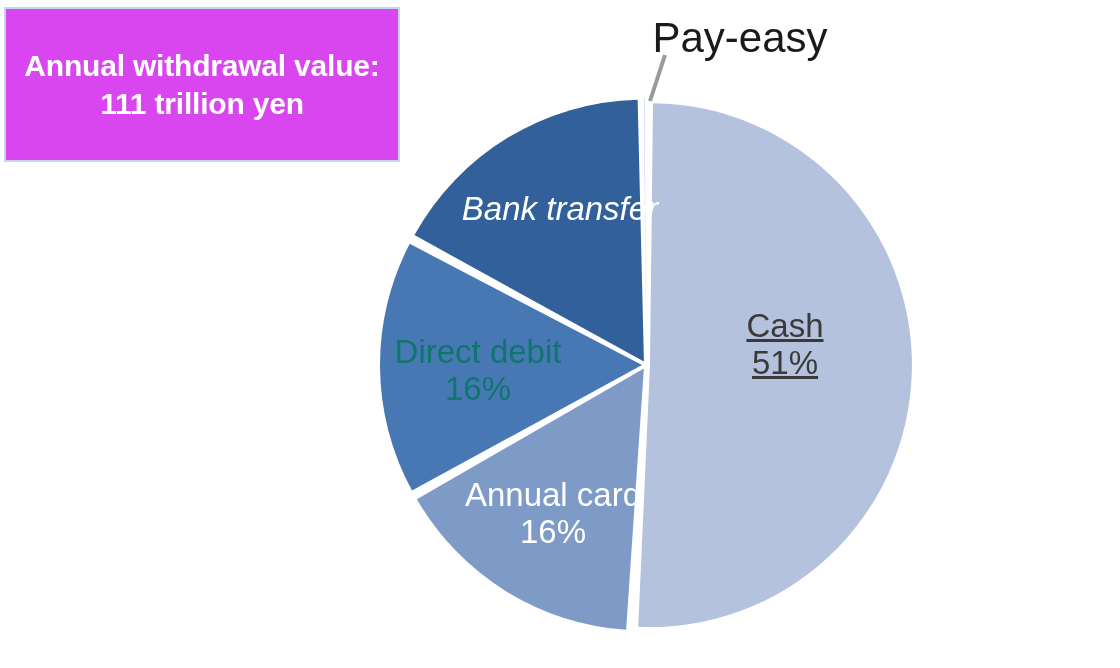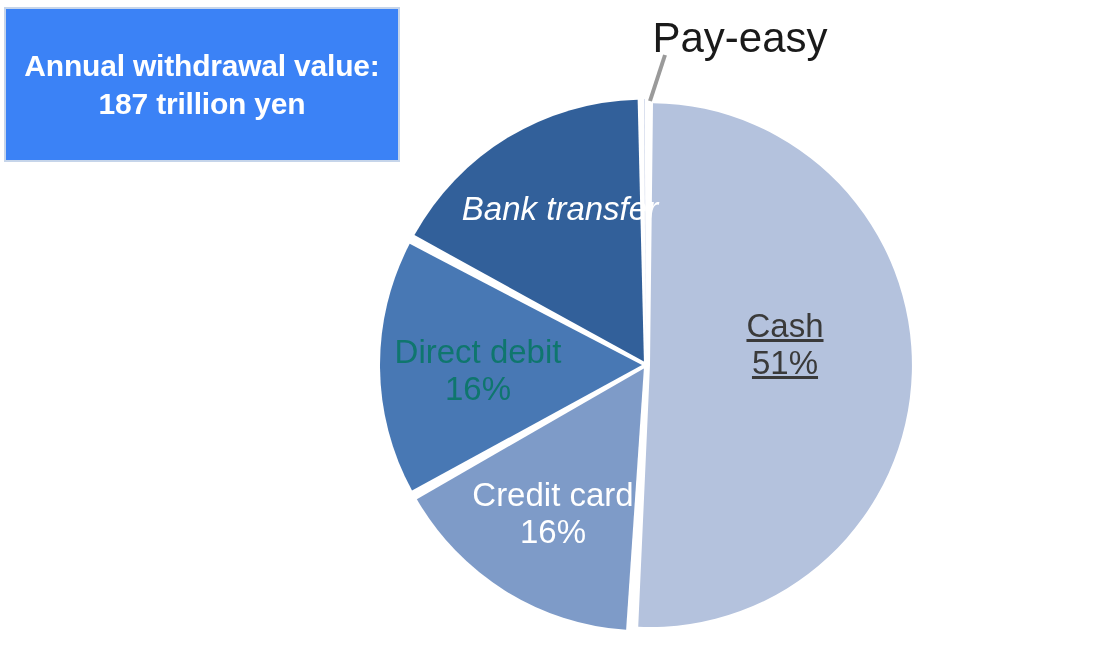--- a/index.html
+++ b/index.html
@@ -105,23 +105,23 @@
     width: 180px;
     color: #1a1a1a;
     font-size: 42px;
   }
 </style>
 </head>
 <body style="background: rgb(255, 255, 255);">
 
 <div id="canvas">
 
-  <div class="callout-box" style="background: #3b82f6; border-color: rgb(198, 213, 234); color: rgb(255, 255, 255);">
+  <div class="callout-box" style="background: #d946ef; border-color: rgb(198, 213, 234); color: rgb(255, 255, 255);">
     <div class="callout-line">Annual withdrawal value:</div>
-    <div class="callout-line">187 trillion yen</div>
+    <div class="callout-line">111 trillion yen</div>
   </div>
 
   <svg class="pie-svg" viewBox="0 0 1120 668">
 
     <path id="slice-cash" d="M 650.00 365.11 L 653.00 103.13 A 262 262 0 1 1 638.22 626.85 Z" fill="#b4c2dd"></path>
 
     <path id="slice-credit" d="M 643.88 368.39 L 626.11 629.79 A 262 262 0 0 1 416.84 499.15 Z" fill="#7e9bc8"></path>
 
     <path id="slice-direct" d="M 642.00 365.04 L 412.02 490.56 A 262 262 0 0 1 409.70 243.87 Z" fill="#4878b4"></path>
 
@@ -144,17 +144,17 @@
   <div class="pie-label label-bank" style="color: rgb(255, 255, 255);">
     <span class="lbl-name">Bank transfer</span>
   </div>
 
   <div class="pie-label label-direct" style="color: #0f766e;">
     <span class="lbl-name">Direct debit</span>
     <span class="lbl-val">16%</span>
   </div>
 
   <div class="pie-label label-credit" style="color: rgb(255, 255, 255);">
-    <span class="lbl-name">Credit card</span>
+    <span class="lbl-name">Annual card</span>
     <span class="lbl-val">16%</span>
   </div>
 
 </div>
 
 </body></html>

